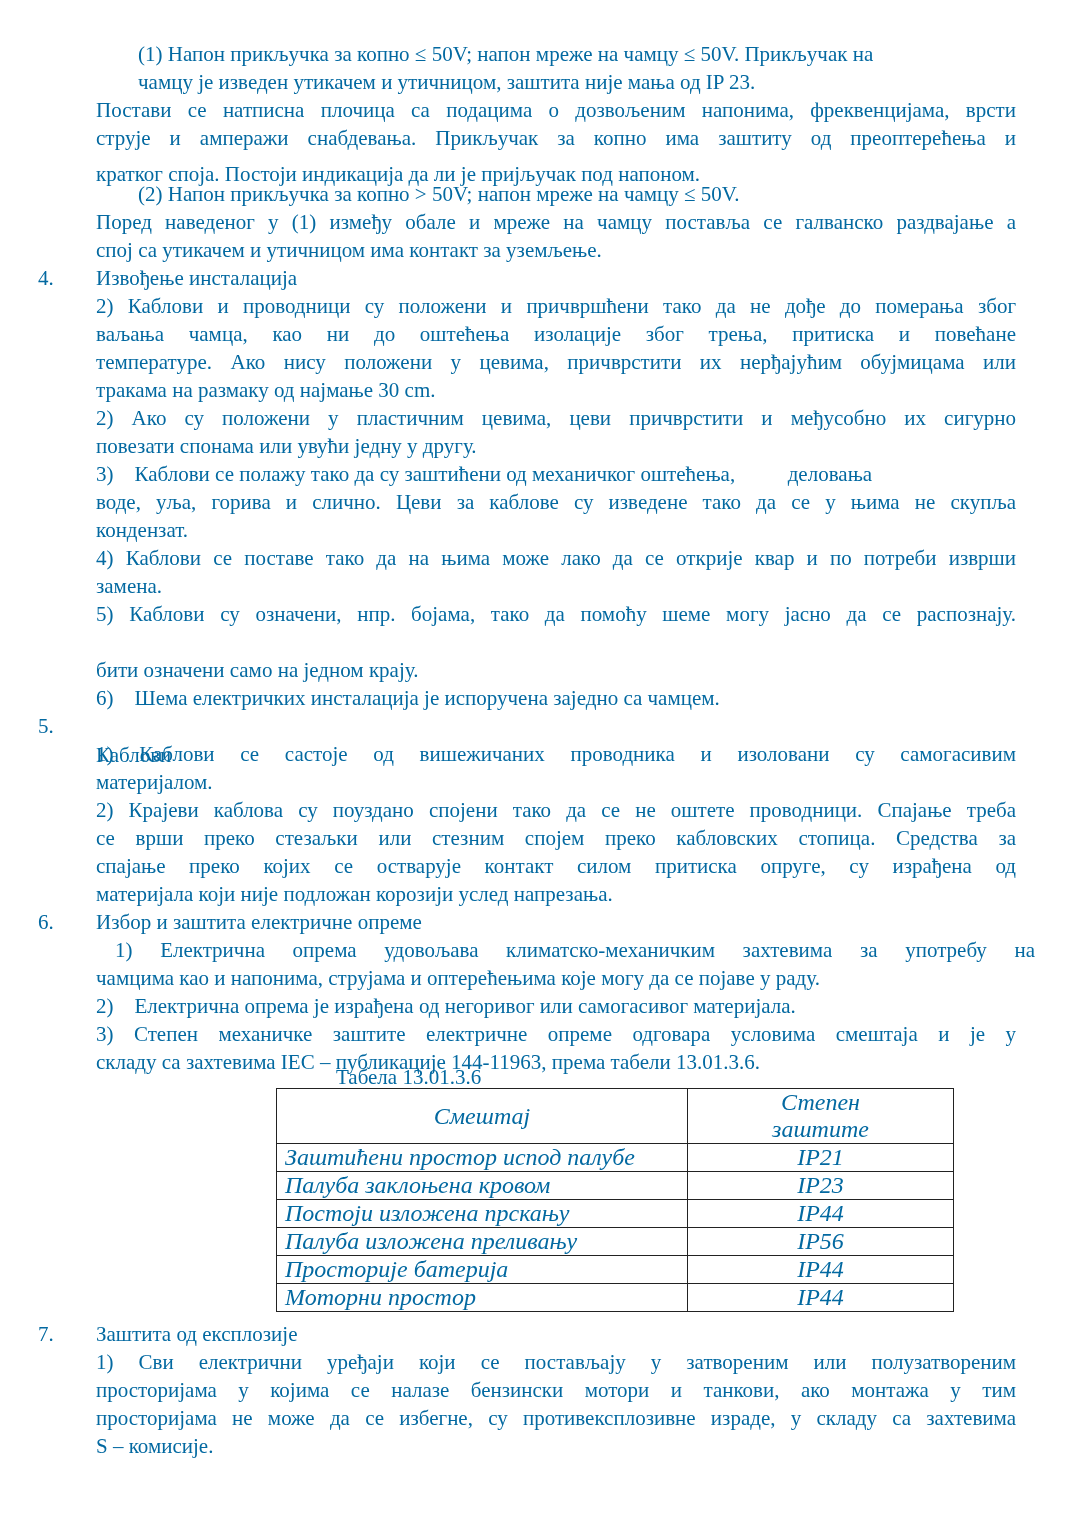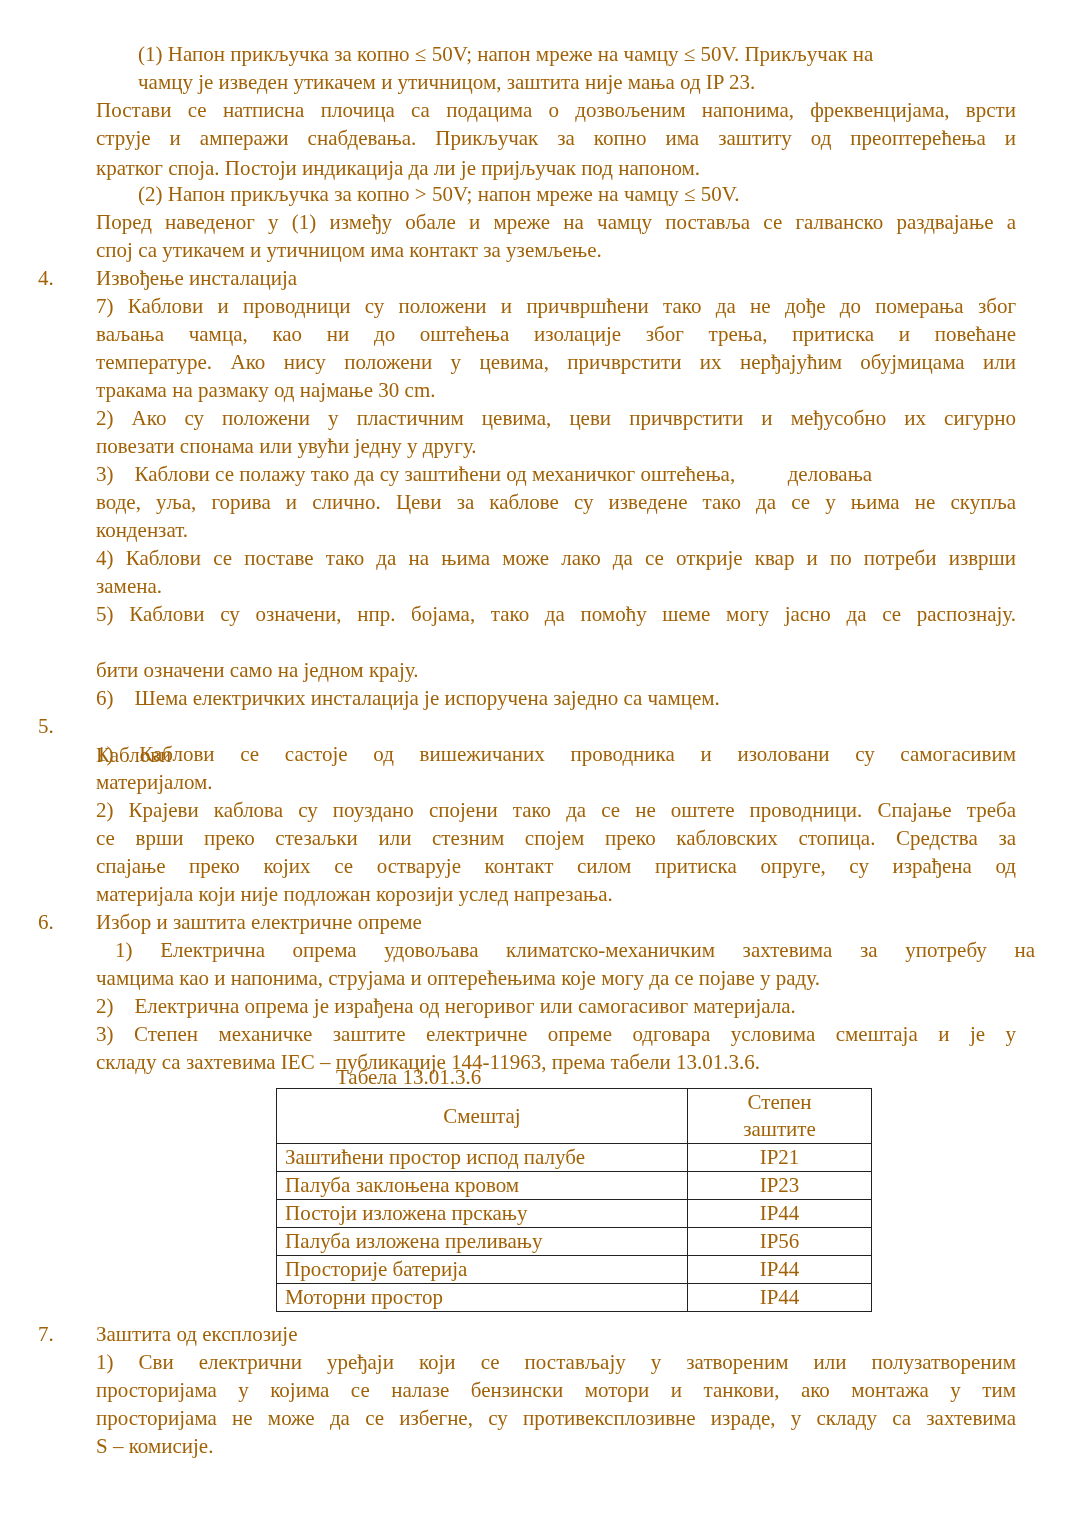--- a/index.html
+++ b/index.html
@@ -1,52 +1,52 @@
 <!DOCTYPE html>
 <html><head>
 <meta charset="utf-8">
 <style>
   html, body { margin: 0; padding: 0; background: #ffffff; }
   body { width: 1090px; height: 1530px; position: relative; overflow: hidden; }
   .page {
     position: absolute; left: 0; top: 0; width: 1090px; height: 1530px;
     font-family: "Liberation Serif", "DejaVu Serif", serif;
-    font-size: 21px; line-height: 28.4px; color: #a16207;
+    font-size: 21px; line-height: 28.4px; color: #0369a1;
   }
   .line { position: absolute; white-space: nowrap; }
   .just { position: absolute; text-align: justify; text-align-last: justify; white-space: normal; }
   .num { position: absolute; left: 38px; }
   .caption { position: absolute; left: 336px; top: 1063px; }
   table.ip {
-    position: absolute; left: 276px; top: 1088px; width: 596px;
-    border-collapse: collapse; font-size: 21px; line-height: 27px;
+    position: absolute; left: 276px; top: 1088px; width: 678px;
+    border-collapse: collapse; font-size: 24px; line-height: 27px; font-style: italic;
   }
   table.ip td, table.ip th { border: 1.5px solid #222; padding: 0 8px; font-weight: normal; }
   table.ip th { text-align: center; vertical-align: middle; }
   table.ip td.loc { text-align: left; width: 394px; }
   table.ip td.ipv { text-align: center; }
   table.ip thead th { height: 54px; }
 </style>
 </head>
 <body>
 
 <div class="page">
 
   <div class="line" style="left:138px;top:40px;">(1)  Напон прикључка за копно ≤ 50V; напон мреже на чамцу ≤ 50V. Прикључак на</div>
   <div class="line" style="left:138px;top:68px;">чамцу је изведен утикачем и утичницом, заштита није мања од IP 23.</div>
   <div class="just" style="left:96px;top:124px;width:920px;">струје и амперажи снабдевања. Прикључак за копно има заштиту од преоптерећења и</div>
   <div class="just" style="left:96px;top:96px;width:920px;">Постави се натписна плочица са подацима о дозвољеним напонима, фреквенцијама, врсти</div>
-  <div class="line" style="left:96px;top:154px;">кратког споја. Постоји индикација да ли је пријључак под напоном.</div>
+  <div class="line" style="left:96px;top:160px;">кратког споја. Постоји индикација да ли је пријључак под напоном.</div>
   <div class="line" style="left:138px;top:180px;">(2)  Напон прикључка за копно &gt; 50V; напон мреже на чамцу ≤ 50V.</div>
   <div class="just" style="left:96px;top:208px;width:920px;">Поред наведеног у (1) између обале и мреже на чамцу поставља се галванско раздвајање а</div>
   <div class="line" style="left:96px;top:236px;">спој са утикачем и утичницом има контакт за уземљење.</div>
 
   <div class="num" style="top:264px;">4.</div>
   <div class="line" style="left:96px;top:264px;">Извођење инсталација</div>
-  <div class="just" style="left:96px;top:292px;width:920px;">7)    Каблови и проводници су положени и причвршћени тако да не дође до померања због</div>
+  <div class="just" style="left:96px;top:292px;width:920px;">2)    Каблови и проводници су положени и причвршћени тако да не дође до померања због</div>
   <div class="just" style="left:96px;top:348px;width:920px;">температуре. Ако нису положени у цевима, причврстити их нерђајућим обујмицама или</div>
   <div class="just" style="left:96px;top:320px;width:920px;">ваљања чамца, као ни до оштећења изолације због трења, притиска и повећане</div>
   <div class="line" style="left:96px;top:376px;">тракама на размаку од најмање 30 cm.</div>
   <div class="just" style="left:96px;top:404px;width:920px;">2)    Ако су положени у пластичним цевима, цеви причврстити и међусобно их сигурно</div>
   <div class="line" style="left:96px;top:432px;">повезати спонама или увући једну у другу.</div>
   <div class="line" style="left:96px;top:460px;white-space:pre;">3)    Каблови се полажу тако да су заштићени од механичког оштећења,          деловања</div>
   <div class="just" style="left:96px;top:488px;width:920px;">воде, уља, горива и слично. Цеви за каблове су изведене тако да се у њима не скупља</div>
   <div class="line" style="left:96px;top:516px;">кондензат.</div>
   <div class="just" style="left:96px;top:544px;width:920px;">4)    Каблови се поставе тако да на њима може лако да се открије квар и по потреби изврши</div>
   <div class="line" style="left:96px;top:572px;">замена.</div>

